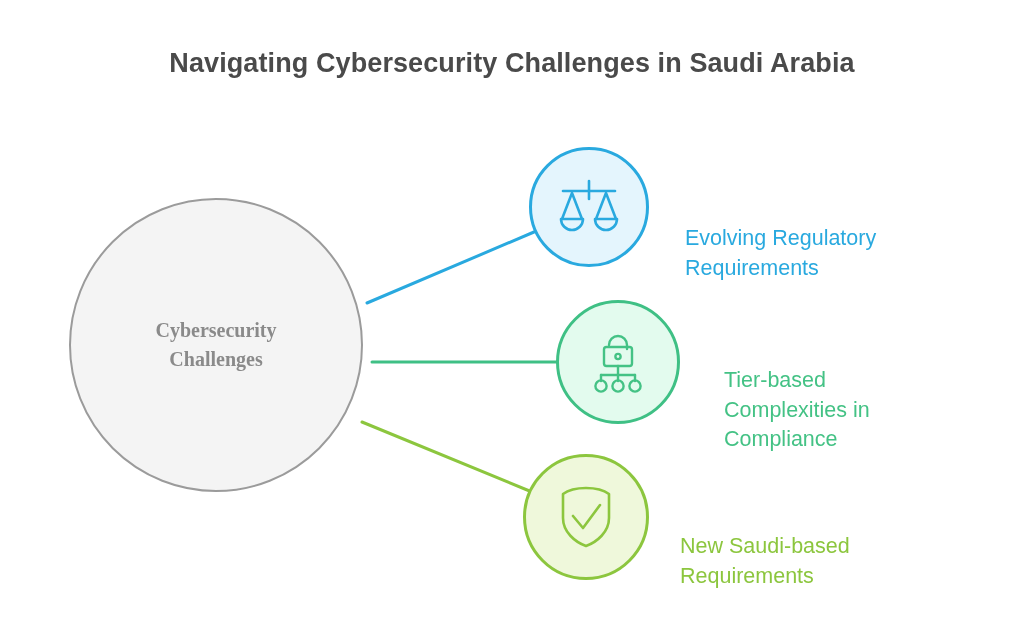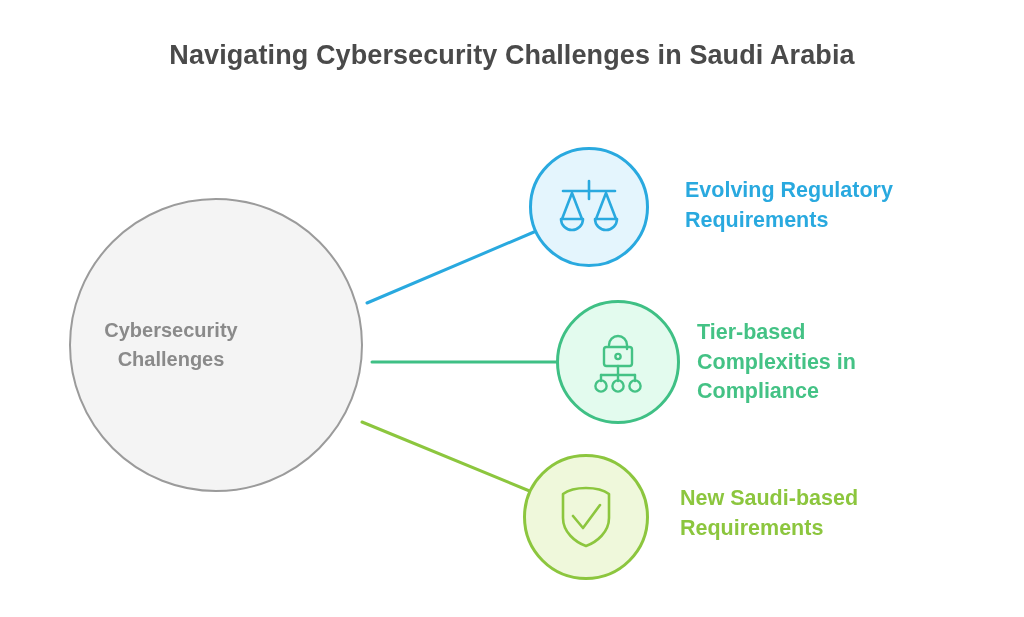--- a/index.html
+++ b/index.html
@@ -19,21 +19,21 @@
   #diagram-root {
     position: absolute;
     inset: 0;
     width: 1024px;
     height: 617px;
   }
 
   
   .title {
     position: absolute;
-    top: 40px;
+    top: 48px;
     left: 0;
     width: 1024px;
     text-align: center;
     font-size: 27px;
     font-weight: bold;
     color: #4a4a4a;
     letter-spacing: 0.1px;
     white-space: nowrap;
   }
 
@@ -53,20 +53,22 @@
     left: 69px;
     top: 198px;
     width: 294px;
     height: 294px;
     border-radius: 50%;
     background: #f4f4f4;
     border: 2px solid #9b9b9b;
     box-sizing: border-box;
     display: flex;
     align-items: center;
+    justify-content: center;
+    font-family: Liberation Serif, serif;
   }
   .hub-label {
     font-size: 20px;
     font-weight: bold;
     color: #8a8a8a;
     line-height: 1.45;
     text-align: center;
     max-width: 200px;
   }
 
@@ -100,24 +102,25 @@
     width: 126px; height: 126px;
     background: #eff8db;
     border-color: #8cc63e;
   }
 
   
   .node-label {
     position: absolute;
     font-size: 21.5px;
     line-height: 1.38;
-    font-weight: bold;
+    font-weight: normal;
+    margin-top: 48px;
   }
   #node-0-label { left: 685px; top: 176px; width: 250px; color: #29a9df; }
-  #node-1-label { left: 697px; top: 318px; width: 218px; color: #44c285; }
+  #node-1-label { left: 724px; top: 318px; width: 218px; color: #44c285; }
   #node-2-label { left: 680px; top: 484px; width: 250px; color: #8cc63e; }
 </style>
 </head>
 <body>
 
 <div id="diagram-root">
 
   <div class="title">Navigating Cybersecurity Challenges in Saudi Arabia</div>
 
   <svg class="connectors" viewBox="0 0 1024 617" width="1024" height="617">

